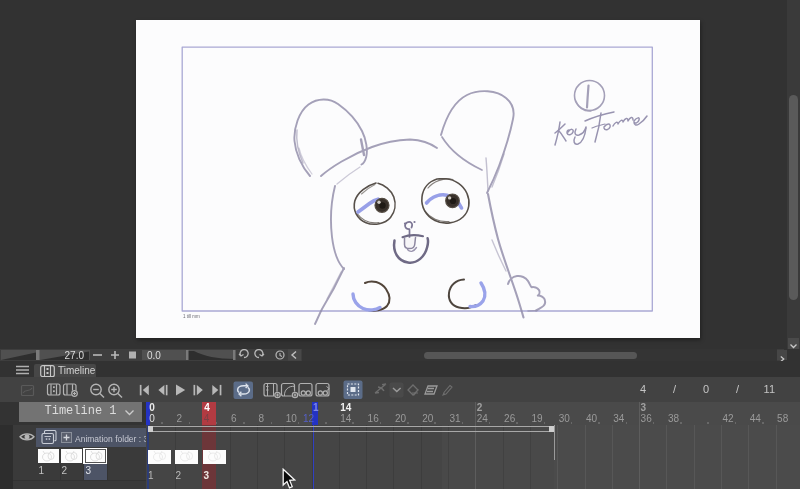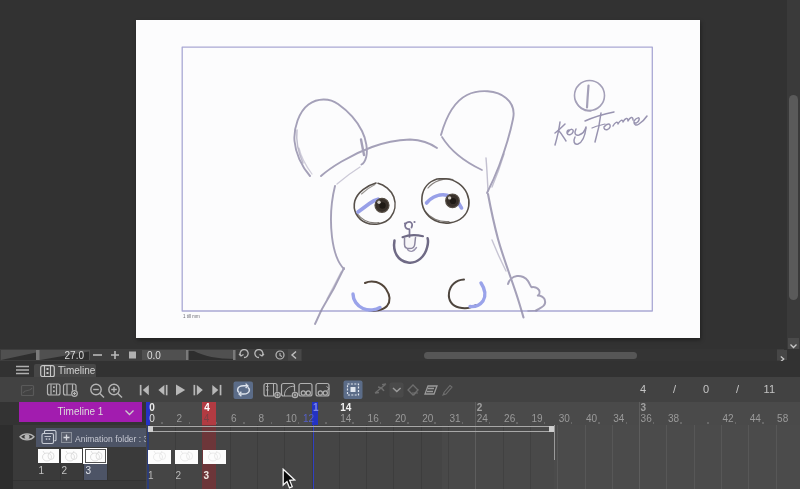--- a/index.html
+++ b/index.html
@@ -12,22 +12,22 @@
   #vsbbtn{position:absolute;left:1px;top:338px;width:11px;height:11px;background:#4a4a4a;}
   #statusbar{left:0;top:349px;width:784px;height:12px;background:#3e3e3e;}
   #tabrow{left:0;top:361px;width:800px;height:16px;background:#323232;}
   #tab{position:absolute;left:34px;top:3px;width:62px;height:13px;background:#474747;border-radius:2px 2px 0 0;}
   #tabtxt{position:absolute;left:58px;top:4.5px;color:#d2d2d2;font-size:10px;}
   #toolbar{left:0;top:377px;width:800px;height:25px;background:#424242;}
   #ruler{left:0;top:402px;width:800px;height:23px;background:#4a4a4a;overflow:hidden;}
   .sec{position:absolute;top:0px;color:#a8a8a8;font-size:10px;font-weight:bold;white-space:nowrap;}
   .frm{position:absolute;top:11px;color:#9a9a9a;font-size:10px;white-space:nowrap;}
   #tl1wrap{position:absolute;left:0;top:0;width:146px;height:23px;background:#333333;}
-  #tl1{position:absolute;left:19px;top:0px;width:123px;height:20px;background:#a21caf;color:#dcdcdc;
-       font-size:10px;text-align:center;line-height:19px;}
+  #tl1{position:absolute;left:19px;top:0px;width:123px;height:20px;background:#737373;color:#dcdcdc;
+       font-size:12px;text-align:center;line-height:19px;font-family:Liberation Mono, monospace;}
   #trackarea{left:146px;top:425px;width:654px;height:64px;background:#464646;overflow:hidden;}
   #leftpanel{left:0;top:425px;width:146px;height:64px;background:transparent;overflow:hidden;}
   .celbox{position:absolute;height:14px;background:#fdfdfd;}
   .celnum{position:absolute;font-size:10px;}
 </style>
 </head>
 <body>
 
 <div id="page" class="abs">
 <svg width="564" height="318" viewBox="136 20 564 318">

